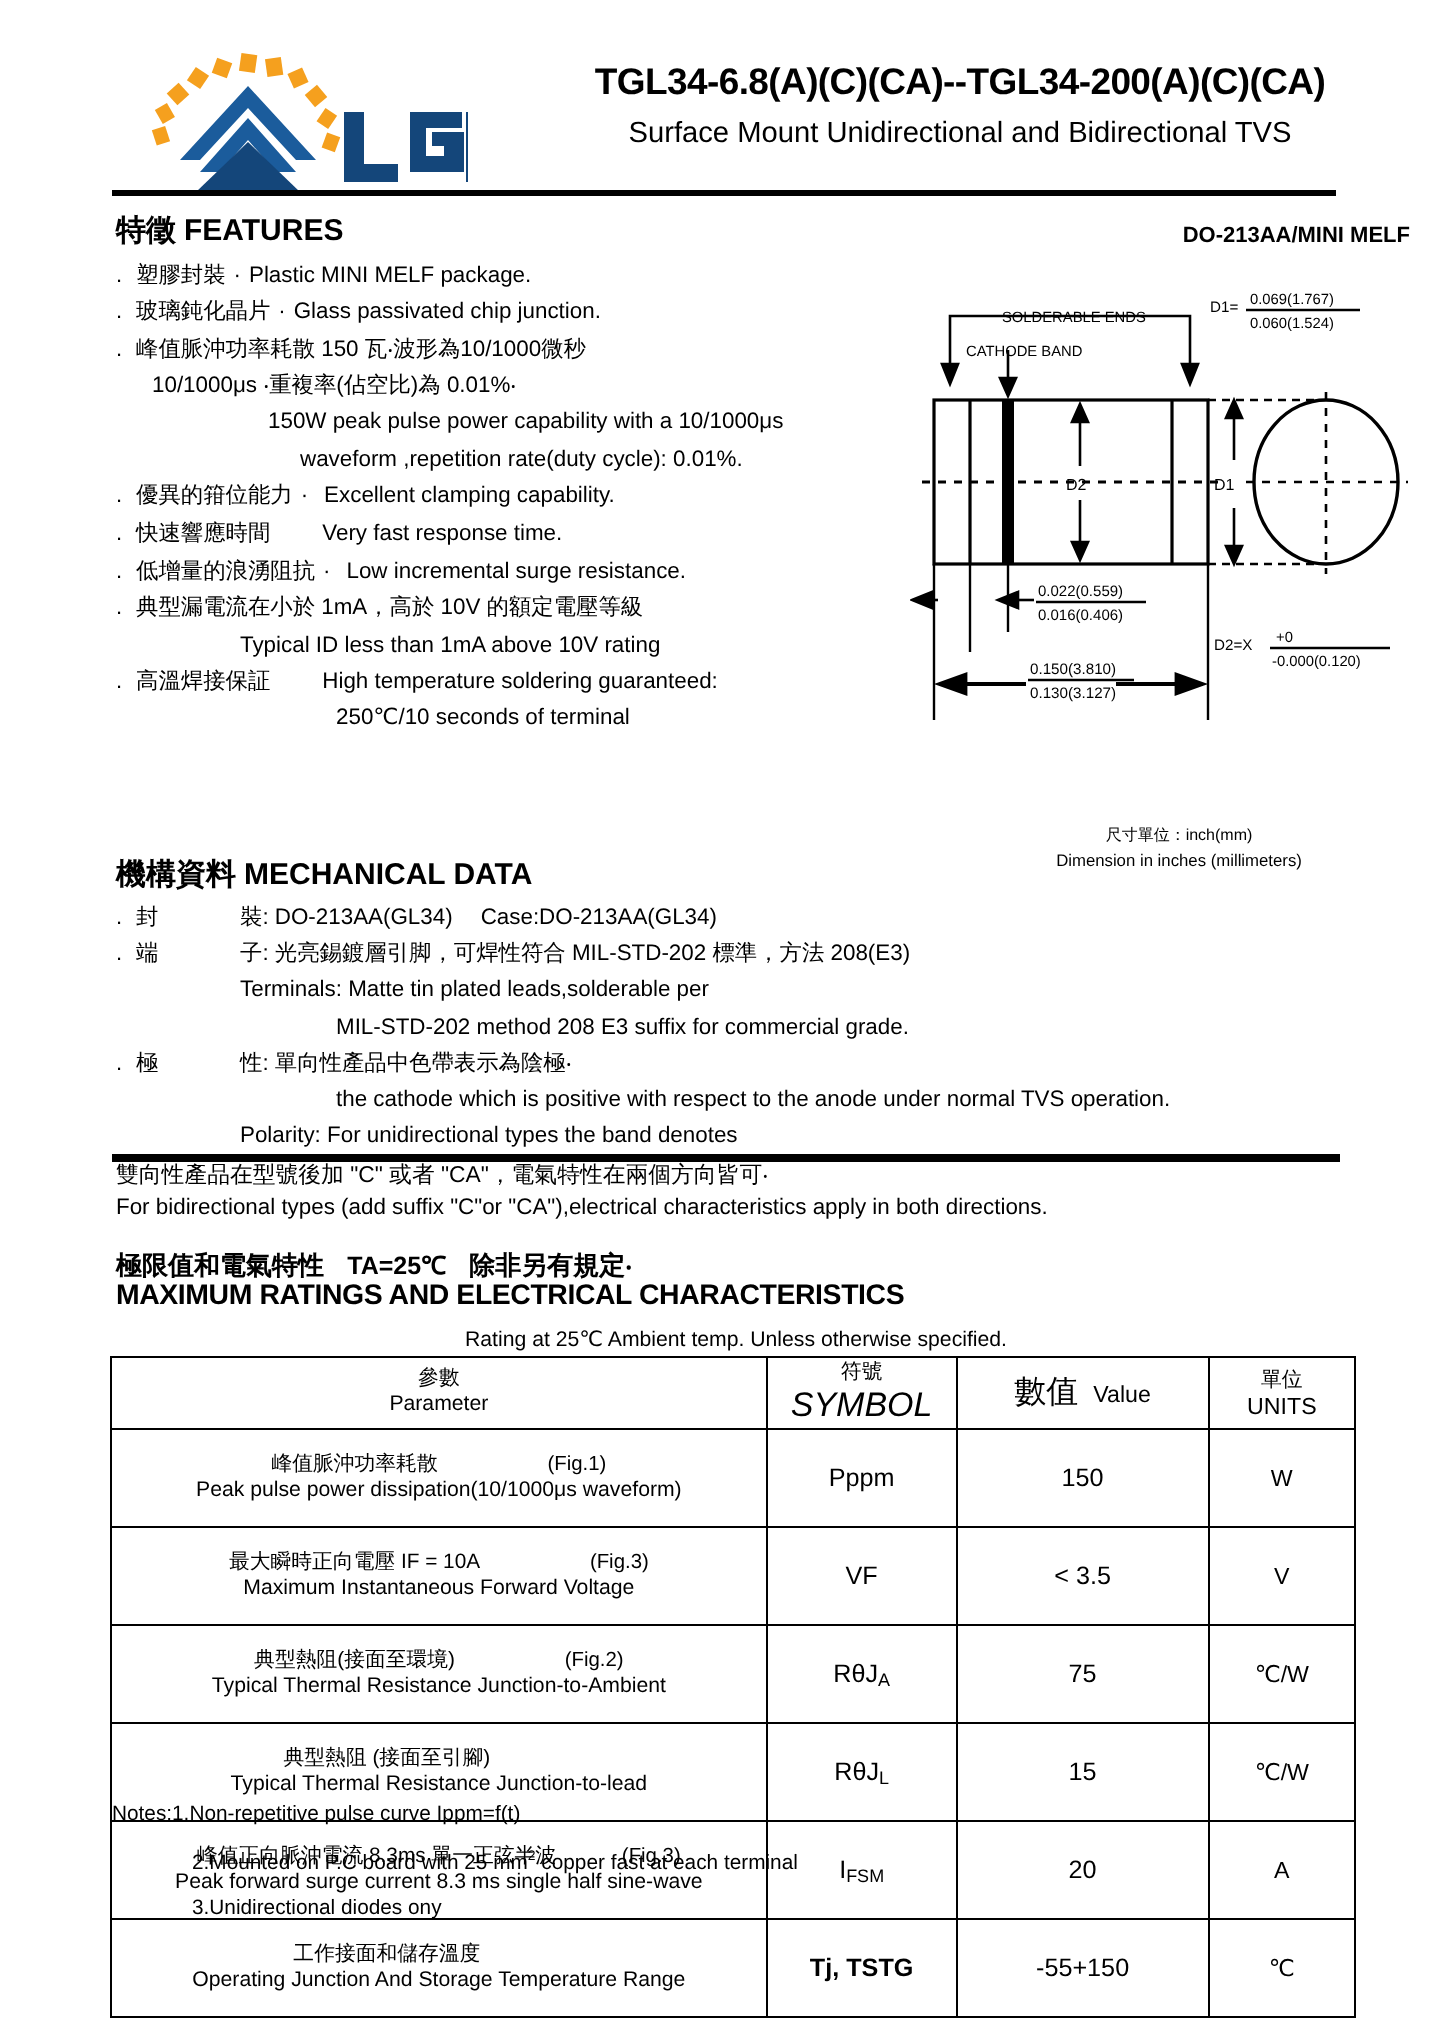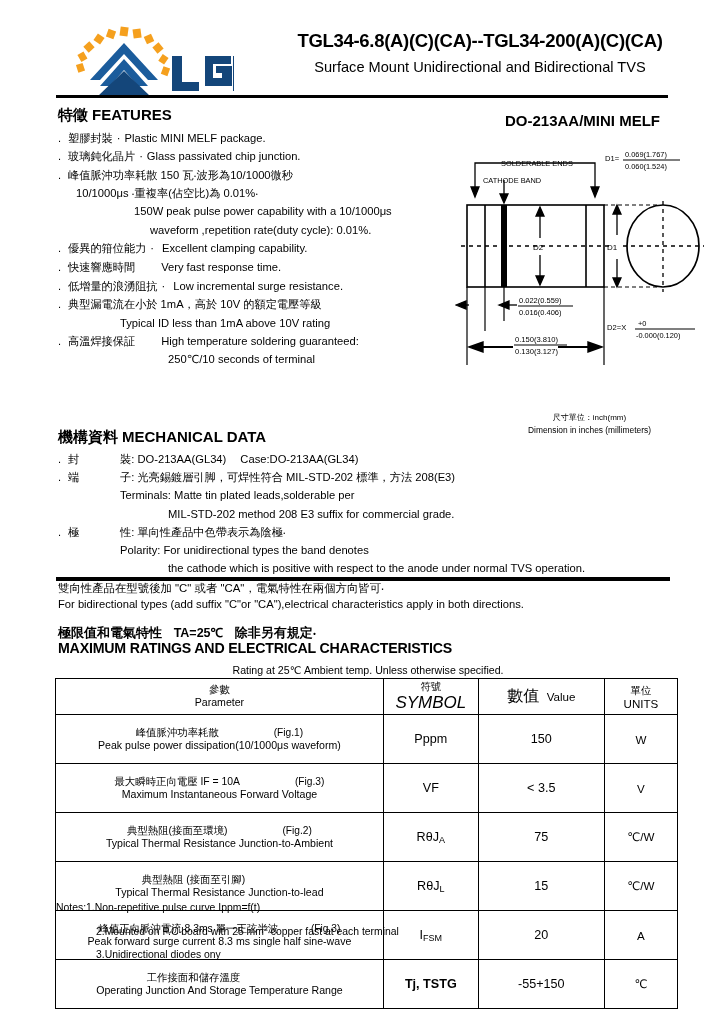--- a/index.html
+++ b/index.html
@@ -30,21 +30,21 @@
   .cnlbl{display:inline-block;}
   .cont{font-size:11.2px;line-height:1.0;margin-top:7px;}
   .ind1{margin-left:18px;}
   .ind2{margin-left:76px;}
   .ind3{margin-left:92px;}
   .ind4{margin-left:62px;}
   .ind5{margin-left:110px;}
 
   
   .pkg{position:absolute;left:455px;top:112px;width:250px;height:300px;}
-  .pkg-title{font-size:15px;font-weight:bold;text-align:center;margin-left:5px;}
+  .pkg-title{font-size:11px;font-weight:bold;text-align:right;margin-left:5px;}
   .dimnote{position:absolute;left:497px;top:412px;width:185px;text-align:center;font-size:8.4px;line-height:1.45;}
   .dimnote .cn{font-size:8px;}
 
   
   .mech{position:absolute;left:58px;top:428px;width:612px;}
   .mrow{display:flex;align-items:baseline;font-size:11.2px;line-height:1.0;margin-top:7px;}
   .mlbl{display:inline-block;width:22px;}
 
   .rule-mid{left:56px;top:577px;width:614px;height:3.5px;}
 
@@ -302,22 +302,22 @@
       <span class="cn" style="margin-left:30px">子: 光亮錫鍍層引脚，可焊性符合 MIL-STD-202 標準，方法 208(E3)</span>
     </div>
     <div class="cont ind4">Terminals: Matte tin plated leads,solderable per</div>
     <div class="cont ind5">MIL-STD-202 method 208 E3 suffix for commercial grade.</div>
 
     <div class="mrow">
       <span class="bullet">.</span>
       <span class="cn mlbl">極</span>
       <span class="cn" style="margin-left:30px">性: 單向性產品中色帶表示為陰極‧</span>
     </div>
+    <div class="cont ind5">the cathode which is positive with respect to the anode under normal TVS operation.</div>
     <div class="cont ind4">Polarity: For unidirectional types the band denotes</div>
-    <div class="cont ind5">the cathode which is positive with respect to the anode under normal TVS operation.</div>
   </div>
 
   <div class="rule rule-mid"></div>
 
   <div class="bidir">
     <div class="cnline cn">雙向性產品在型號後加 "C" 或者 "CA"，電氣特性在兩個方向皆可‧</div>
     <div class="enline">For bidirectional types (add suffix "C"or "CA"),electrical characteristics apply in both directions.</div>
   </div>
 
   <div class="maxhead">

